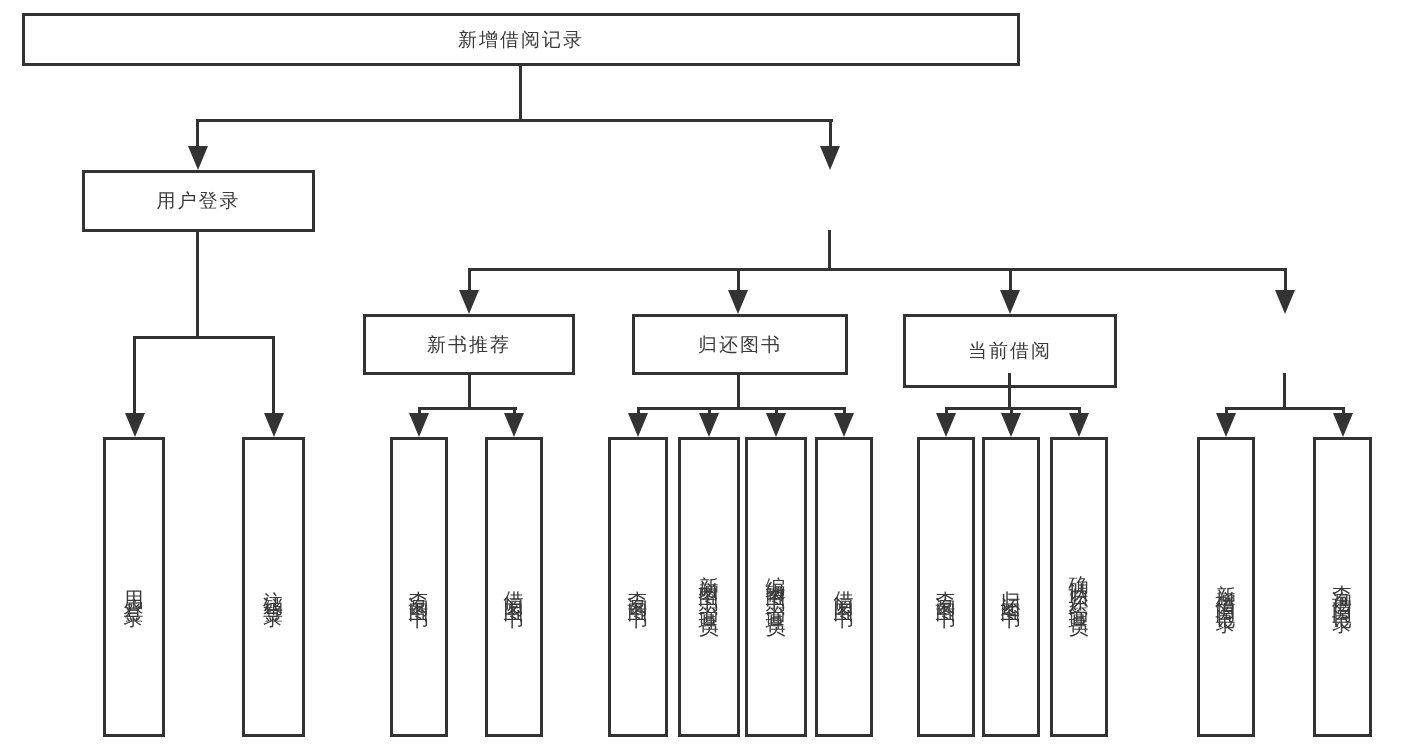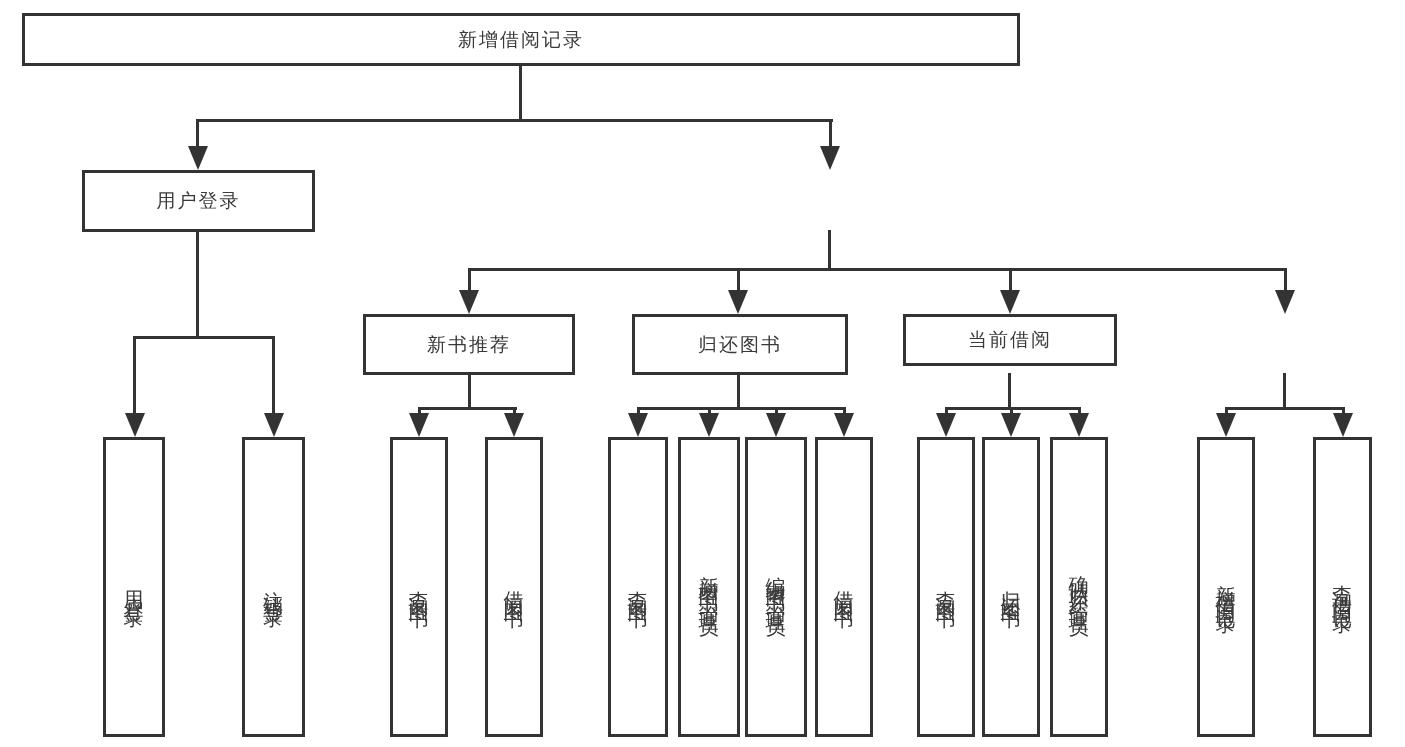--- a/index.html
+++ b/index.html
@@ -87,21 +87,21 @@
   <div class="arr" style="left:459px;top:290px;"></div>
   <div class="line" style="left:737px;top:268px;width:3px;height:26px;"></div>
   <div class="arr" style="left:728px;top:290px;"></div>
   <div class="line" style="left:1009px;top:268px;width:3px;height:26px;"></div>
   <div class="arr" style="left:1000px;top:290px;"></div>
   <div class="line" style="left:1284px;top:268px;width:3px;height:26px;"></div>
   <div class="arr" style="left:1275px;top:290px;"></div>
 
   <div class="box hbox" style="left:363px;top:314px;width:212px;height:61px;">新书推荐</div>
   <div class="box hbox" style="left:632px;top:314px;width:216px;height:61px;">归还图书</div>
-  <div class="box hbox" style="left:903px;top:314px;width:214px;height:52px;">当前借阅</div>
+  <div class="box hbox" style="left:903px;top:314px;width:214px;height:74px;">当前借阅</div>
 
   <div class="line" style="left:468px;top:373px;width:3px;height:36px;"></div>
   <div class="line" style="left:418px;top:407px;width:99px;height:3px;"></div>
   <div class="line" style="left:418px;top:407px;width:3px;height:10px;"></div>
   <div class="arr" style="left:409px;top:413px;"></div>
   <div class="line" style="left:513px;top:407px;width:3px;height:10px;"></div>
   <div class="arr" style="left:504px;top:413px;"></div>
 
   <div class="line" style="left:737px;top:373px;width:3px;height:36px;"></div>
   <div class="line" style="left:637px;top:407px;width:208px;height:3px;"></div>

